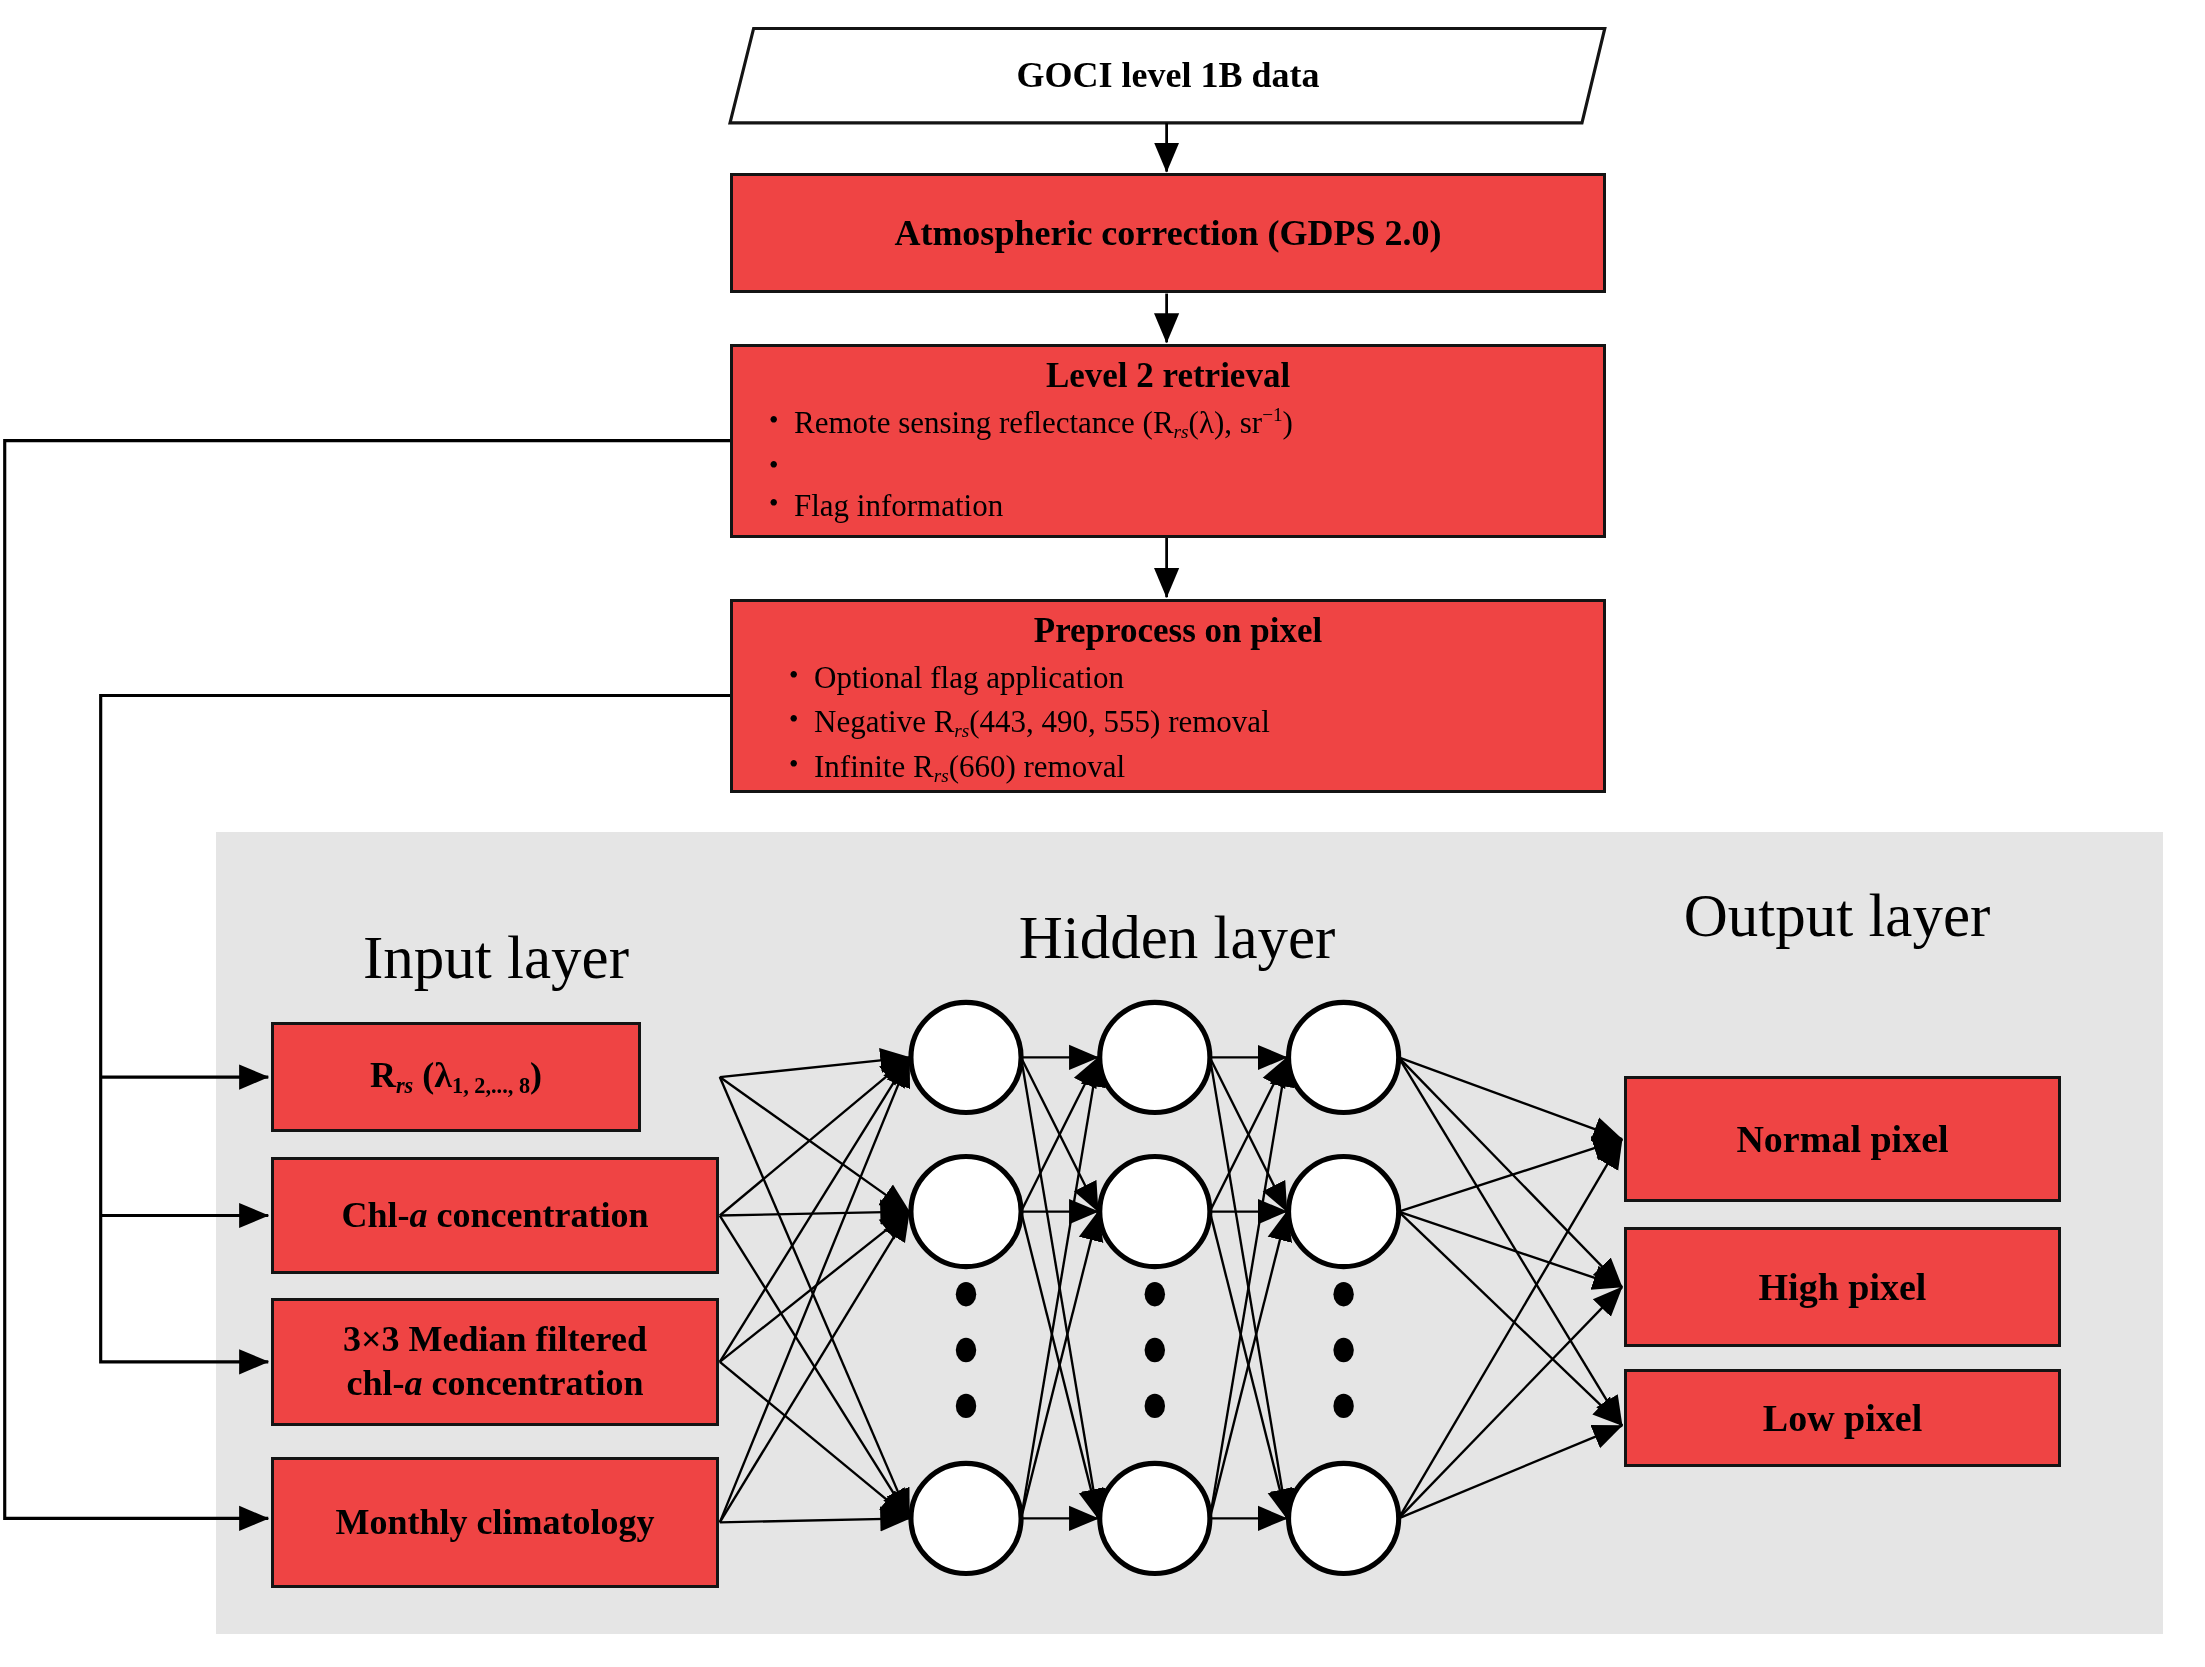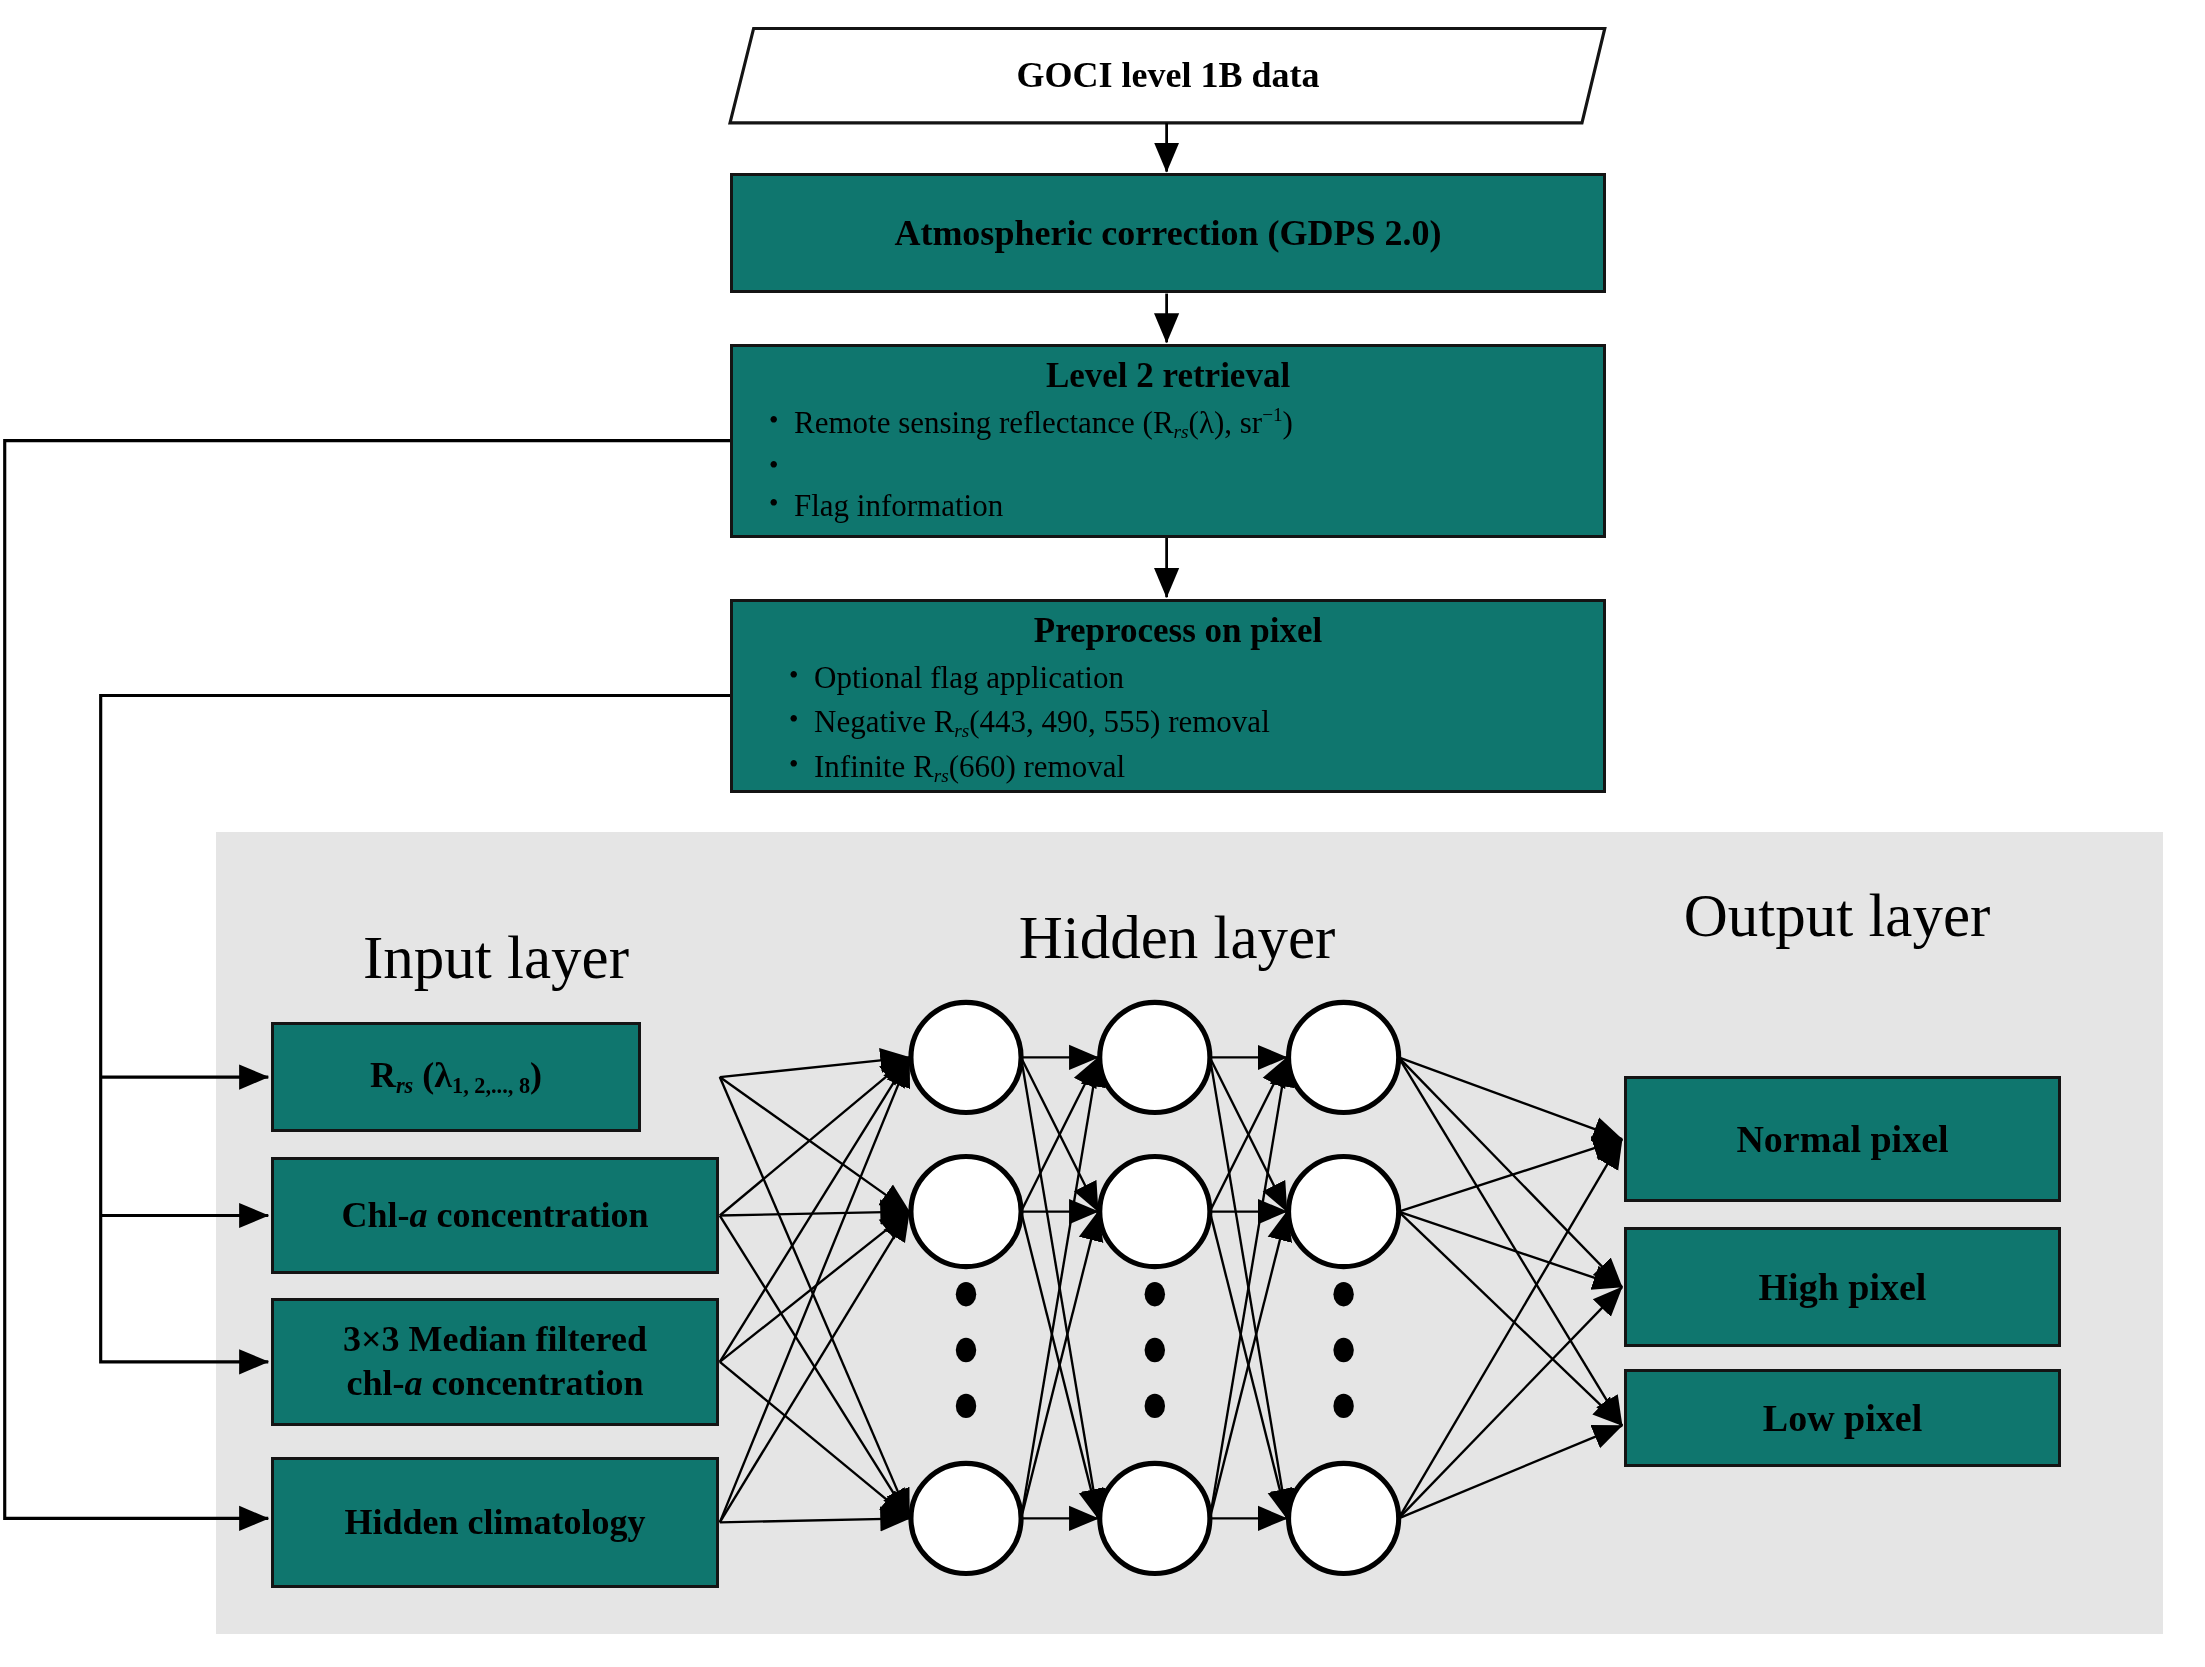--- a/index.html
+++ b/index.html
@@ -1,20 +1,20 @@
 <!DOCTYPE html>
 <html style="font-size:12.6px"><head>
 <meta charset="utf-8">
 <style>
   html,body{margin:0;padding:0;background:#fff;}
   .stage{position:relative;width:2205px;height:1668px;background:#ffffff;overflow:hidden;
          font-family:"Liberation Serif","DejaVu Serif",serif;color:#000;}
   .panel{position:absolute;left:216px;top:832px;width:1947px;height:802px;background:#e5e5e5;z-index:1;}
   .layer-svg{position:absolute;left:0;top:0;width:2205px;height:1668px;z-index:2;pointer-events:none;}
-  .node{position:absolute;box-sizing:border-box;background:#0f766e;border:3.1px solid #141414;z-index:3;
+  .node{position:absolute;box-sizing:border-box;background:#ef4444;border:3.1px solid #141414;z-index:3;
         display:flex;align-items:center;justify-content:center;text-align:center;}
   .node.noborder{border:none;background:transparent;}
   .fc-title{font-weight:bold;font-size:36px;}
   .fc-block{display:block;padding:7.9px 0 0 0;}
   .fc-block .hd{font-weight:bold;font-size:35px;text-align:center;line-height:1.18;}
   .bullets{margin-top:4.7px;}
   .bullet{display:flex;font-size:31px;line-height:1.43;text-align:left;}
   .b-dot{width:61px;padding-left:36px;box-sizing:border-box;flex:none;font-size:27px;}
   .layer-title{position:absolute;z-index:3;font-size:61px;white-space:nowrap;transform:translate(-50%,-50%);}
   .io-label{font-weight:bold;font-size:36px;line-height:1.22;}
@@ -170,21 +170,21 @@
   <div class="node io-label" style="left:271px;top:1022px;width:370px;height:110px;">
     <span><span>R</span><span class="seg-subi">rs</span><span> (λ</span><span class="seg-sub">1, 2,..., 8</span><span>)</span></span>
   </div>
   <div class="node io-label" style="left:271px;top:1157px;width:448px;height:117px;">
     <span><span>Chl-</span><span class="seg-i">a</span><span> concentration</span></span>
   </div>
   <div class="node io-label" style="left:271px;top:1298px;width:448px;height:128px;">
     <span><span>3×3 Median filtered</span><br><span>chl-</span><span class="seg-i">a</span><span> concentration</span></span>
   </div>
   <div class="node io-label" style="left:271px;top:1457px;width:448px;height:131px;">
-    <span><span>Hidden climatology</span></span>
+    <span><span>Monthly climatology</span></span>
   </div>
 
   <div class="node out-label" style="left:1624px;top:1076px;width:437px;height:126px;">
     <span>Normal pixel</span>
   </div>
   <div class="node out-label" style="left:1624px;top:1227px;width:437px;height:120px;">
     <span>High pixel</span>
   </div>
   <div class="node out-label" style="left:1624px;top:1369px;width:437px;height:98px;">
     <span>Low pixel</span>

